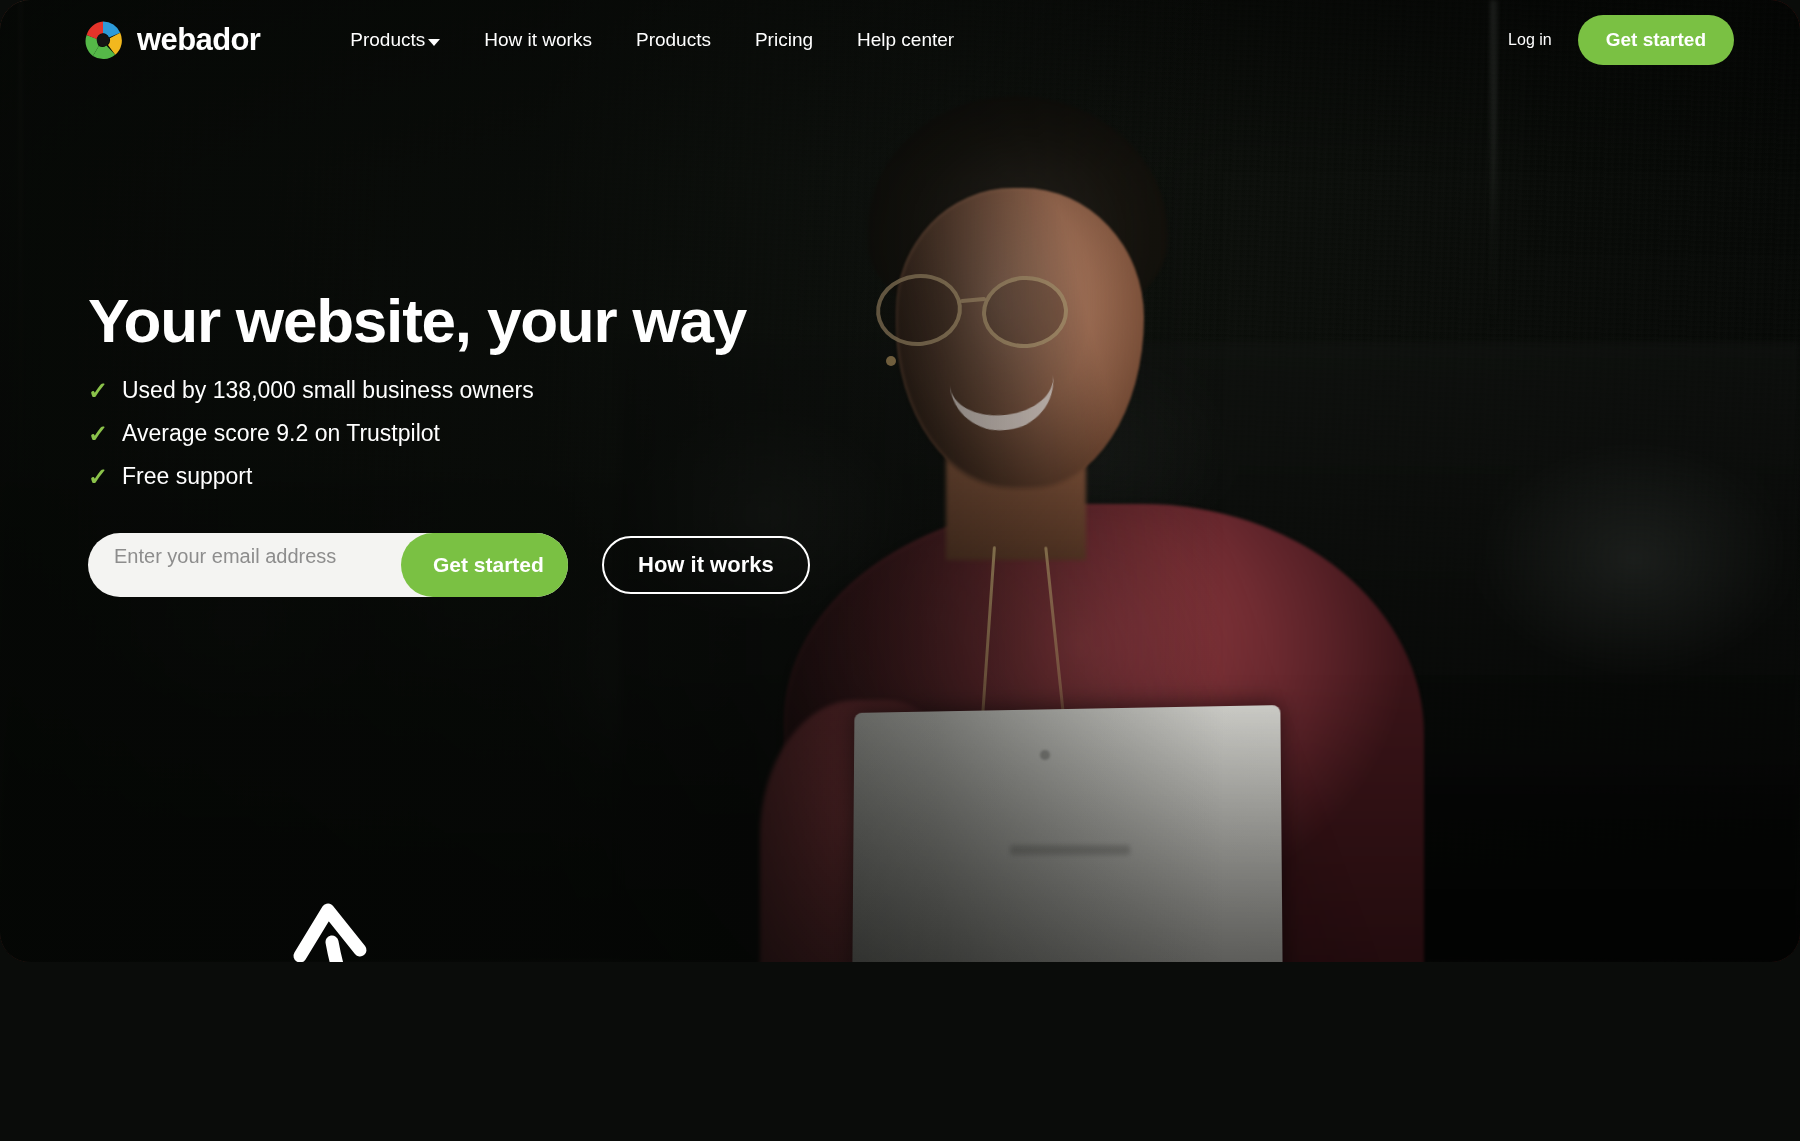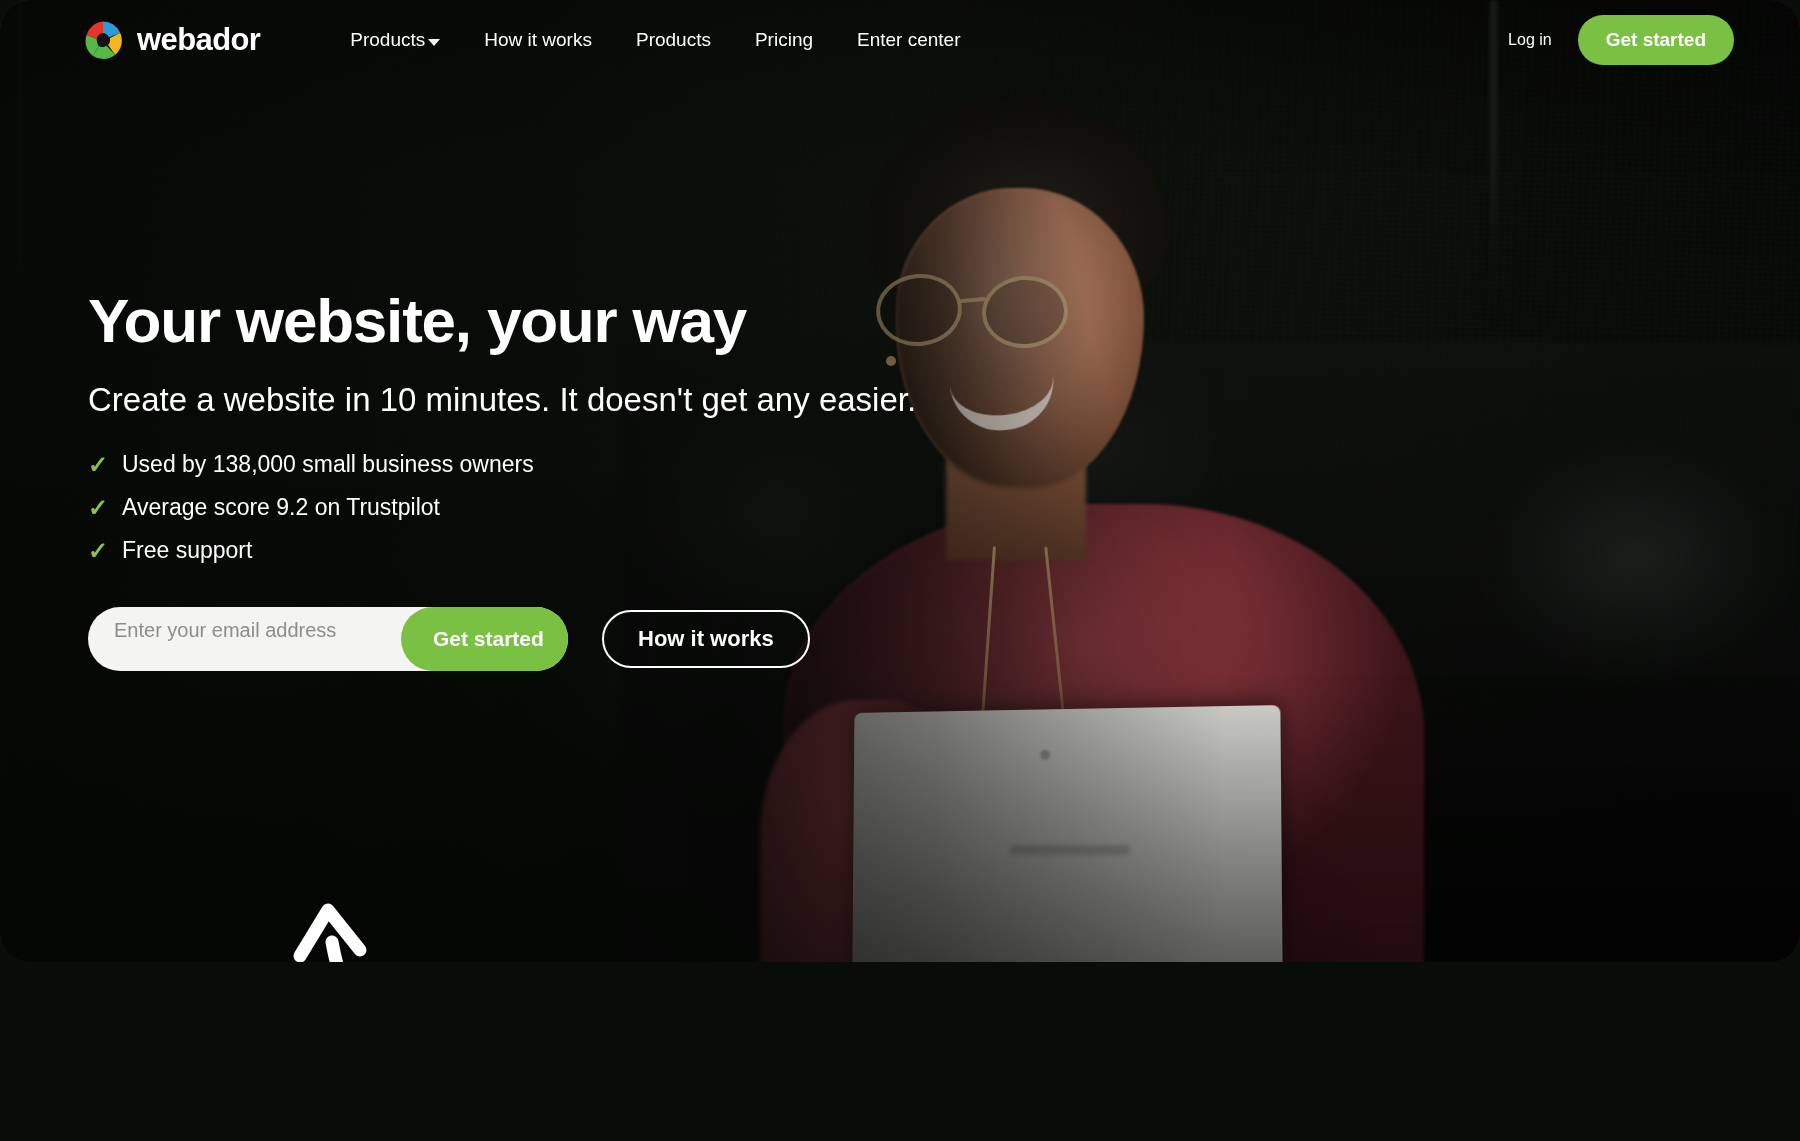--- a/index.html
+++ b/index.html
@@ -382,33 +382,32 @@
       <div class="nav-item">
         <span>How it works</span>
       </div>
       <div class="nav-item">
         <span>Products</span>
       </div>
       <div class="nav-item">
         <span>Pricing</span>
       </div>
       <div class="nav-item">
-        <span>Enter center</span>
+        <span>Help center</span>
       </div>
     </nav>
 
     <div class="header-right">
       <span class="login-link">Log in</span>
       <button class="btn-green">Get started</button>
     </div>
   </div>
 
   <div class="hero-content">
     <h1 class="headline">Your website, your way</h1>
-    <p class="subhead">Create a website in 10 minutes. It doesn't get any easier.</p>
 
     <ul class="benefits">
       <li class="benefit">
         <span class="check">✓</span>
         <span>Used by 138,000 small business owners</span>
       </li>
       <li class="benefit">
         <span class="check">✓</span>
         <span>Average score 9.2 on Trustpilot</span>
       </li>

